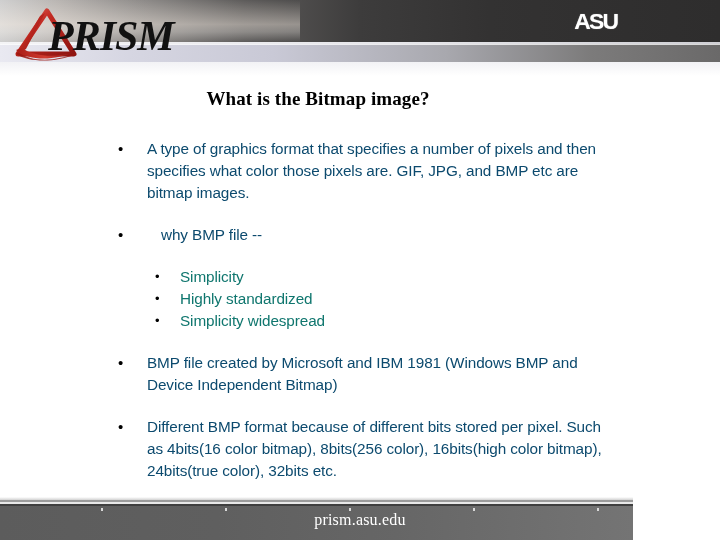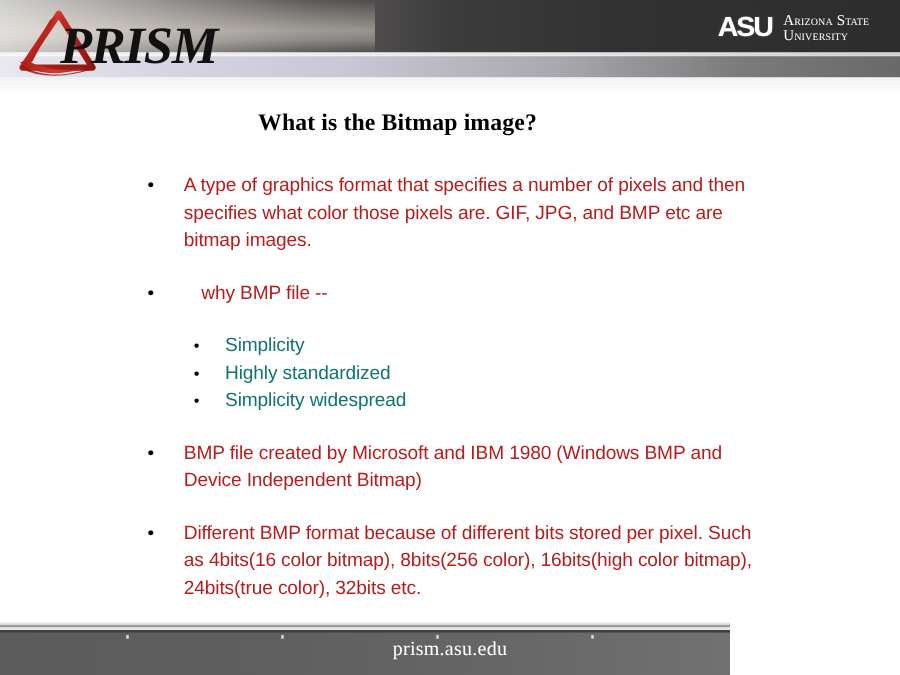--- a/index.html
+++ b/index.html
@@ -153,21 +153,21 @@
   }
   .bullet .marker {
     flex: 0 0 auto;
     color: #000000;
     font-size: 15px;
     line-height: 21px;
     width: 29px;
     text-align: left;
   }
   .bullet .btext {
-    color: #b91c1c;
+    color: #0c4a6e;
     font-size: 15.3px;
     line-height: 22px;
     letter-spacing: -0.1px;
   }
   .bullet-1 { left: 118px; top: 8px; width: 500px; }
   .bullet-2 { left: 118px; top: 94px; width: 500px; }
   .bullet-2 .btext { margin-left: 14px; }
   .bullet-3 { left: 118px; top: 222px; width: 500px; }
   .bullet-4 { left: 118px; top: 286px; width: 500px; }
 
@@ -192,21 +192,21 @@
     color: #0f766e;
     font-size: 15.3px;
     line-height: 22px;
     letter-spacing: -0.1px;
   }
 
   
   .footer {
     position: absolute;
     left: 0; top: 497px;
-    width: 584px;
+    width: 633px;
     height: 43px;
     overflow: hidden;
   }
   .footer-line-a {
     position: absolute; left: 0; top: 0;
     width: 720px; height: 3px;
     background: linear-gradient(to bottom, #ffffff 0%, #e4e4e4 60%, #d2d2d2 100%);
   }
   .footer-line-b {
     position: absolute; left: 0; top: 3px;
@@ -289,24 +289,20 @@
 
     <path d="M12 48 C26 60 52 58 70 50 C54 56 30 55 18 46 Z" fill="url(#redg2)"></path>
     <path d="M14 50 C28 61 54 59 72 51 L70 53 C52 60 26 61 12 52 Z" fill="#9b1711" opacity="0.85"></path>
 
     <text x="44" y="48" font-family="Liberation Serif, serif" font-size="42" font-style="italic" font-weight="bold" fill="#111111" letter-spacing="-1">PRISM</text>
   </svg>
 </div>
 
 <div class="asu-logo">
   <div class="asu-mark">ASU</div>
-  <div class="asu-words">
-    <span>Arizona State</span>
-    <span>University</span>
-  </div>
 </div>
 
 <div class="slide-title">What is the Bitmap image?</div>
 
 <div class="body-area">
 
   <div class="bullet bullet-1">
     <span class="marker">•</span>
     <span class="btext">A type of graphics format that specifies a number of pixels and then specifies what color those pixels are. GIF, JPG, and BMP etc are bitmap images.</span>
   </div>
@@ -326,21 +322,21 @@
       <span class="btext">Highly standardized</span>
     </div>
     <div class="subbullet">
       <span class="marker">•</span>
       <span class="btext">Simplicity widespread</span>
     </div>
   </div>
 
   <div class="bullet bullet-3">
     <span class="marker">•</span>
-    <span class="btext">BMP file created by Microsoft and IBM 1980 (Windows BMP and Device Independent Bitmap)</span>
+    <span class="btext">BMP file created by Microsoft and IBM 1981 (Windows BMP and Device Independent Bitmap)</span>
   </div>
 
   <div class="bullet bullet-4">
     <span class="marker">•</span>
     <span class="btext">Different BMP format because of different bits stored per pixel. Such as 4bits(16 color bitmap), 8bits(256 color), 16bits(high color bitmap), 24bits(true color), 32bits etc.</span>
   </div>
 
 </div>
 
 <div class="footer">

